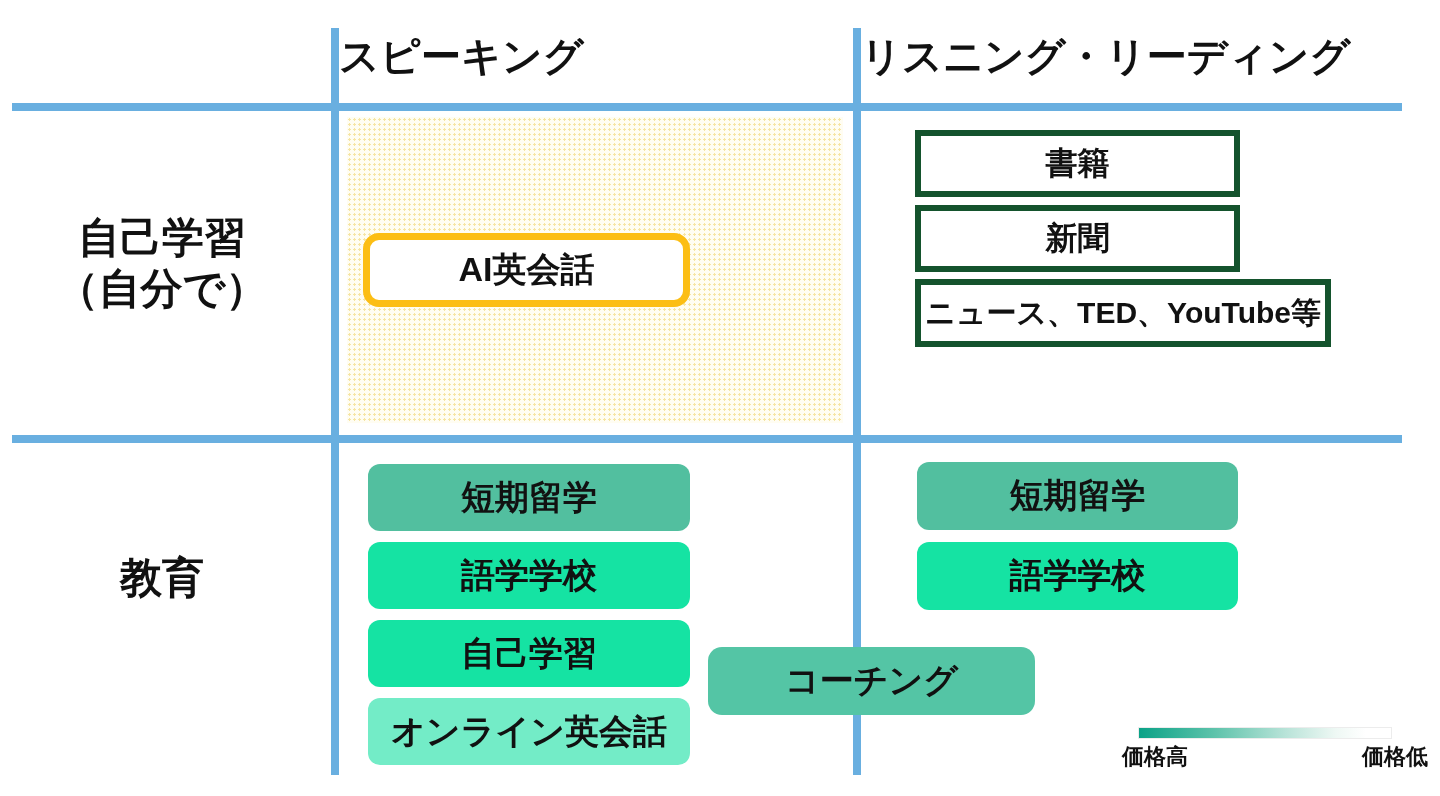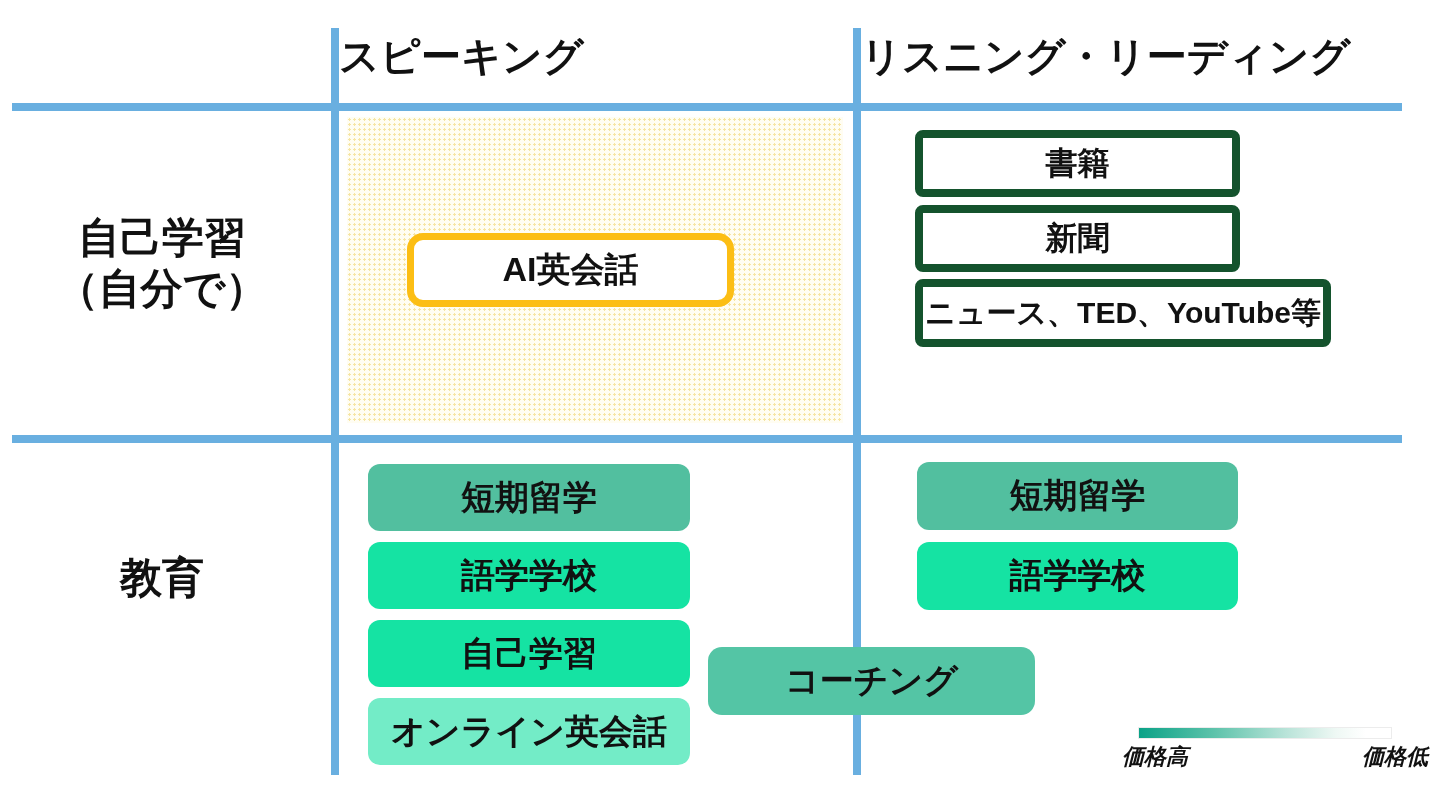--- a/index.html
+++ b/index.html
@@ -73,27 +73,26 @@
     height: 74px;
     background: #ffffff;
     border: 7px solid #fcbe14;
     border-radius: 16px;
     box-sizing: border-box;
     display: flex;
     align-items: center;
     justify-content: center;
     font-size: 34px;
     font-weight: 700;
-    margin-left: 44px;
   }
   .outline-box {
     position: absolute;
     background: #ffffff;
-    border: 8px solid #14532d;
-    border-radius: 8px;
+    border: 6px solid #14532d;
+    border-radius: 0;
     box-sizing: border-box;
     display: flex;
     align-items: center;
     justify-content: center;
     font-size: 32px;
     font-weight: 700;
     white-space: nowrap;
   }
   .green-box {
     position: absolute;
@@ -117,21 +116,20 @@
     box-sizing: border-box;
     background: linear-gradient(90deg, #0ba287 0%, #5ec3ab 30%, #b8e3d8 58%, #eef8f4 78%, #ffffff 90%);
   }
   .legend-label {
     position: absolute;
     top: 742px;
     font-size: 22px;
     font-weight: 700;
     color: #111111;
     white-space: nowrap;
-    font-style: italic;
   }
 </style>
 </head>
 <body>
 
 <div class="canvas">
 
   <div class="vline" style="left:331px"></div>
   <div class="vline" style="left:853px"></div>
   <div class="hline" style="top:103px"></div>

